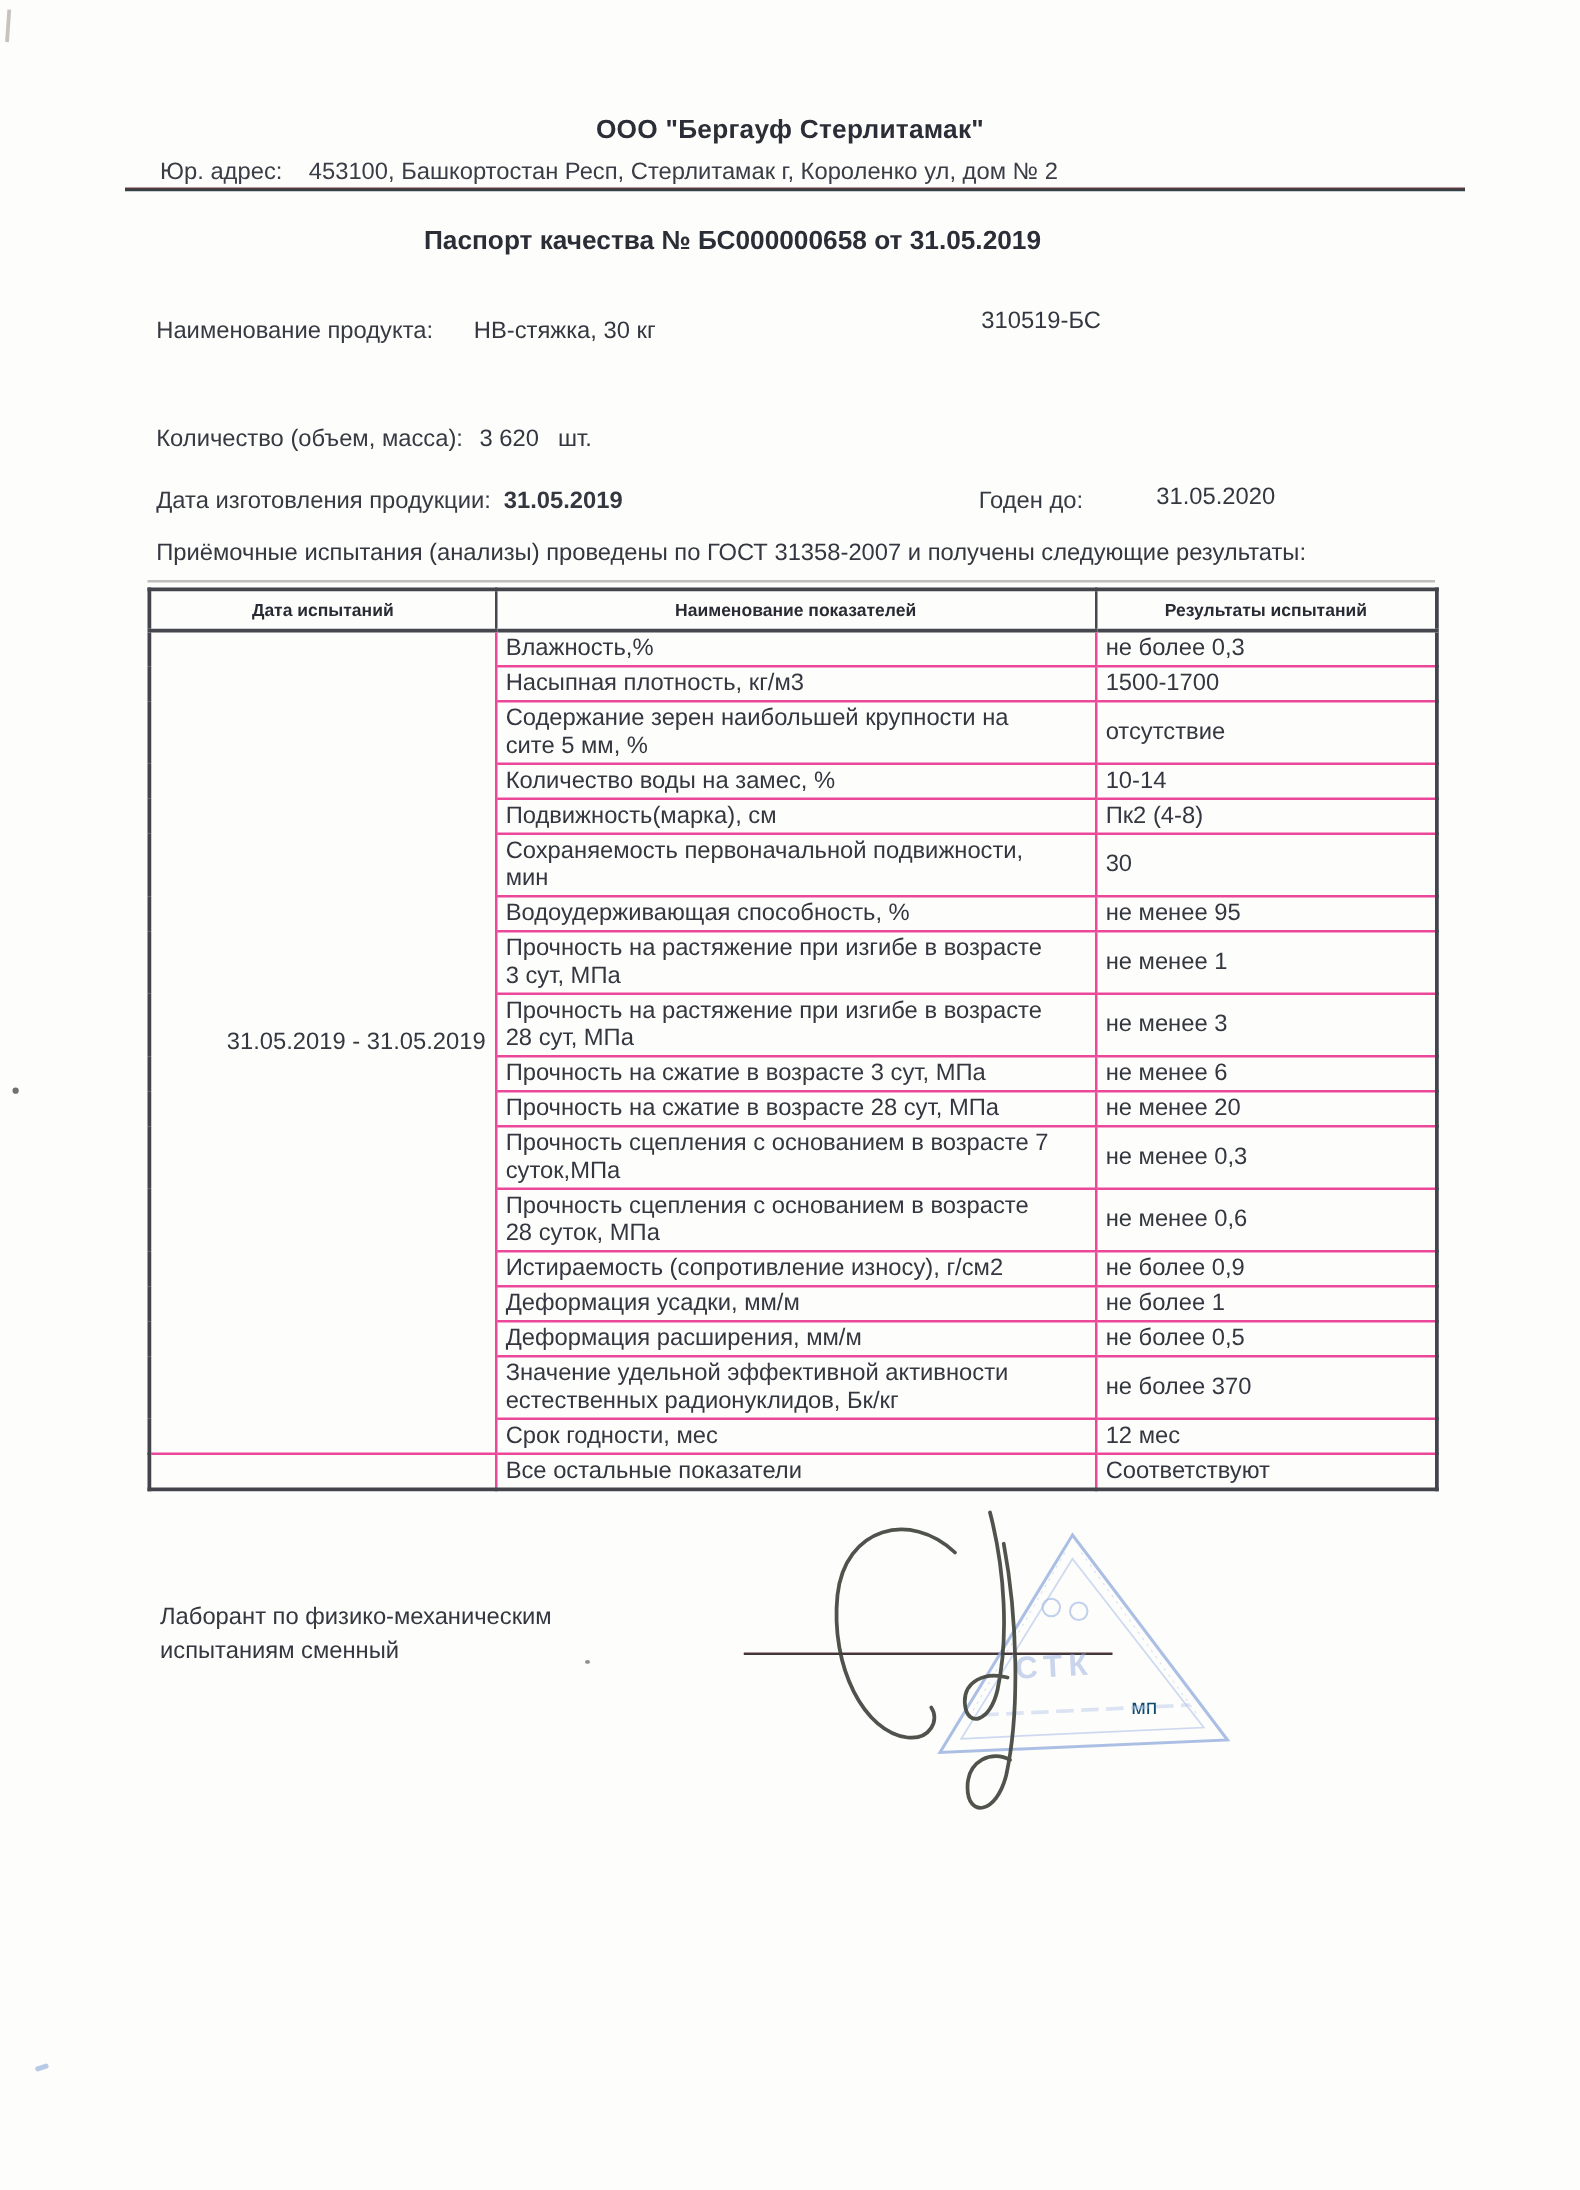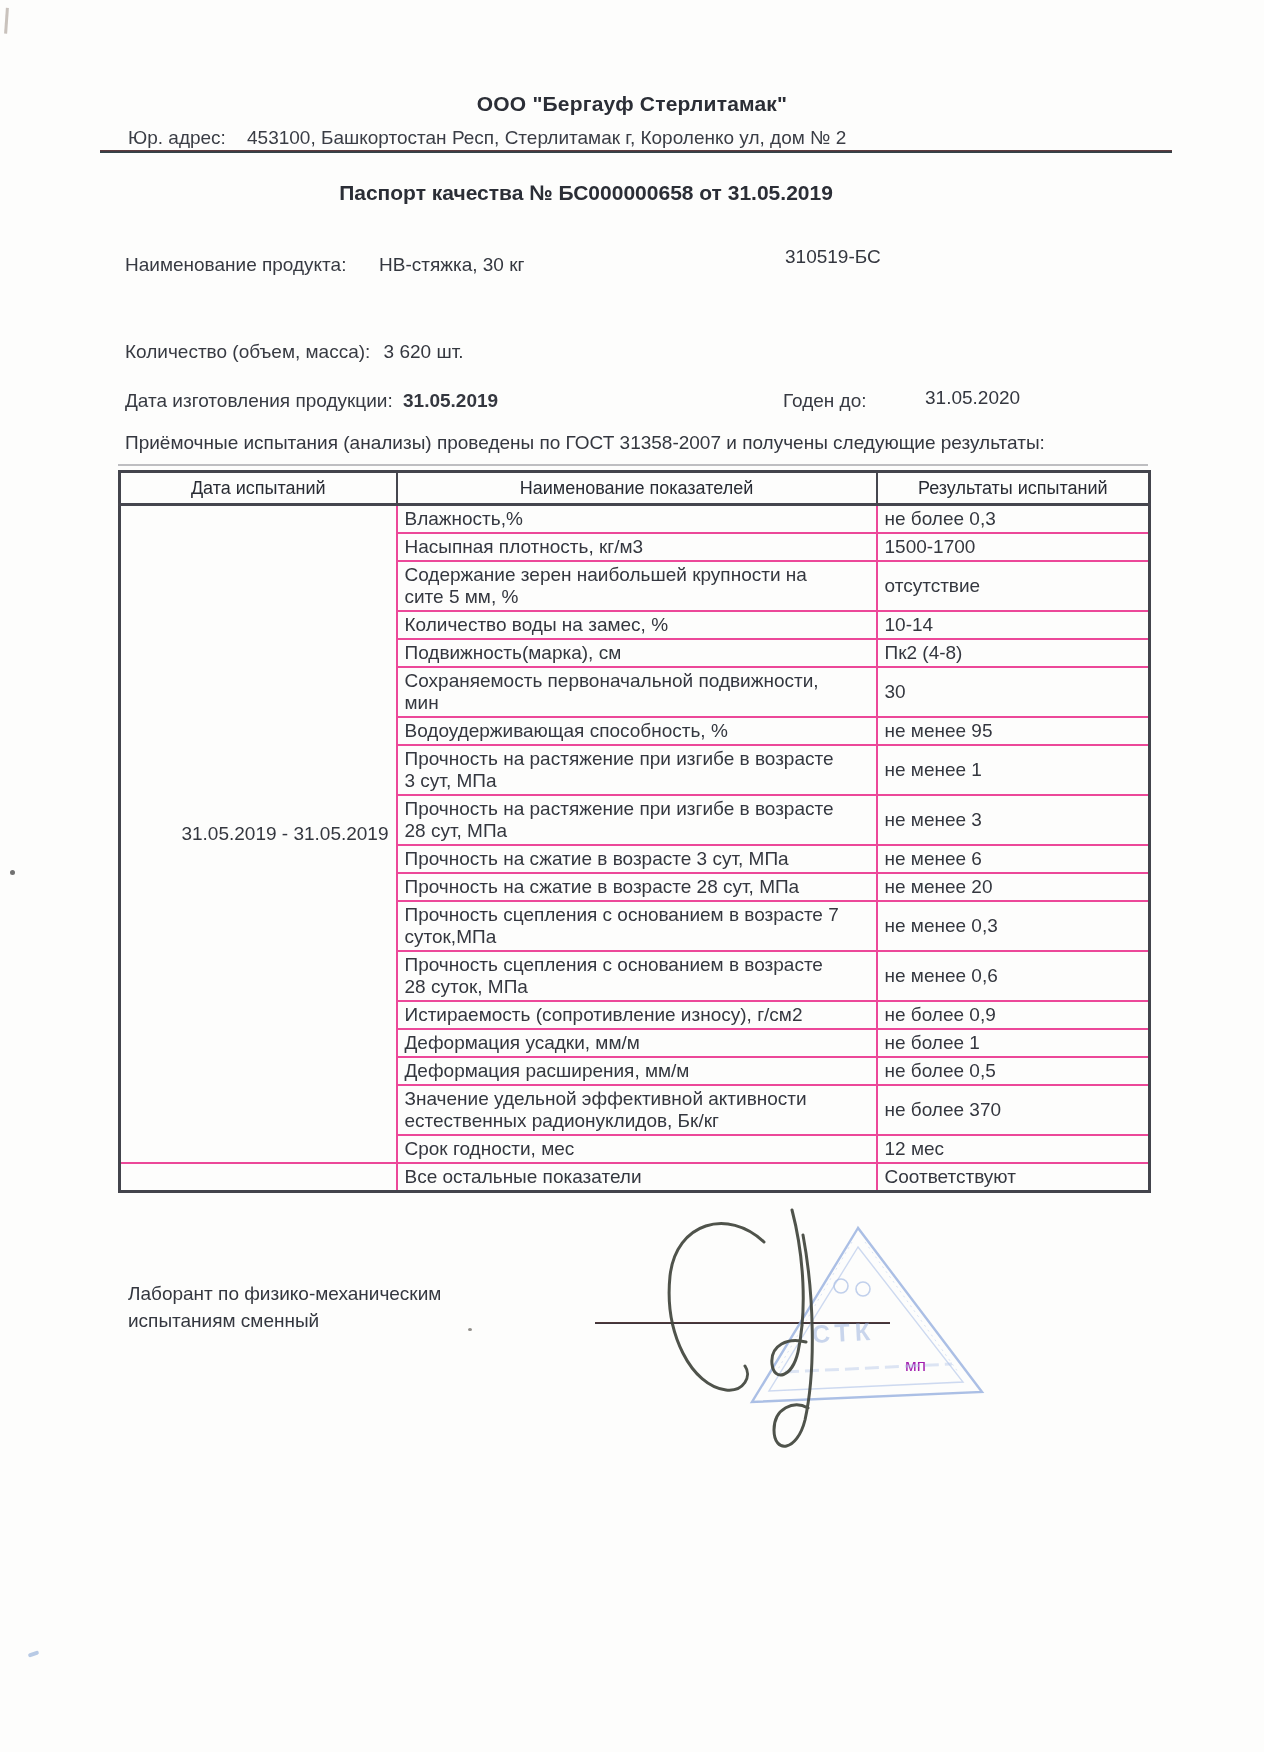--- a/index.html
+++ b/index.html
@@ -26,52 +26,52 @@
   .doc-title{
     position:absolute;top:181px;left:0;width:1172px;
     text-align:center;font-weight:bold;font-size:21px;color:#2b2e36;
   }
   .field-label{color:#373a42;}
   .row-product{position:absolute;top:254px;left:125px;font-size:19px;}
   .product-value{position:absolute;left:254px;top:0;white-space:nowrap;}
   .product-code{position:absolute;top:246px;left:785px;font-size:19px;}
   .row-quantity{position:absolute;top:341px;left:125px;font-size:19px;}
   .row-quantity .q-value{margin-left:8px;}
-  .row-quantity .q-unit{margin-left:0;}
+  .row-quantity .q-unit{margin-left:10px;}
   .row-mfg{position:absolute;top:390px;left:125px;font-size:19px;width:1030px;}
   .mfg-value{position:absolute;left:278px;top:0;font-weight:bold;}
   .expiry-label{position:absolute;left:658px;top:0;}
   .expiry-value{position:absolute;left:800px;top:-3px;}
   .intro{position:absolute;top:432px;left:125px;font-size:19px;}
   .table-top-shadow{
     position:absolute;top:464px;left:118px;width:1030px;height:2px;
     background:#8a8a90;opacity:.55;
   }
   table.results{
     position:absolute;top:470px;left:118px;width:1030px;
     border-collapse:collapse;table-layout:fixed;
     font-size:19px;color:#34373f;
     border:3px solid #43444c;
   }
   table.results th{
     border:2px solid #45464e;border-bottom-width:3px;
-    font-weight:normal;font-size:18px;color:#282b33;
+    font-weight:bold;font-size:14px;color:#282b33;
     padding:4px 2px;line-height:22px;text-align:center;
   }
   table.results td{
     border:2px solid #ec4899;
     padding:2px 7px;line-height:22px;vertical-align:middle;
   }
   td.date-cell{text-align:right;vertical-align:top;padding-top:3px;}
   td.name-cell{white-space:pre-line;}
   td.result-cell{}
   .conclusion{position:absolute;top:1208px;left:125px;font-size:19px;}
   .role-block{position:absolute;top:1280px;left:128px;font-size:19px;line-height:27px;}
   .signer-block{position:absolute;top:1273px;left:893px;font-size:19px;line-height:26px;}
-  .stamp-mark{position:absolute;top:1356px;left:905px;font-size:17px;color:#a21caf;}
+  .stamp-mark{position:absolute;top:1356px;left:905px;font-size:17px;color:#0c4a6e;}
   .signature-line{
     position:absolute;top:1322px;left:595px;width:295px;height:2px;
     background:linear-gradient(180deg,#5a3a3a,#35333c);
   }
   .sig-stamp-svg{position:absolute;top:1180px;left:560px;width:480px;height:290px;}
   
   .artifact-corner{
     position:absolute;top:8px;left:5px;width:7px;height:26px;
     border-left:3px solid #b7aea7;transform:rotate(4deg);opacity:.75;
   }

